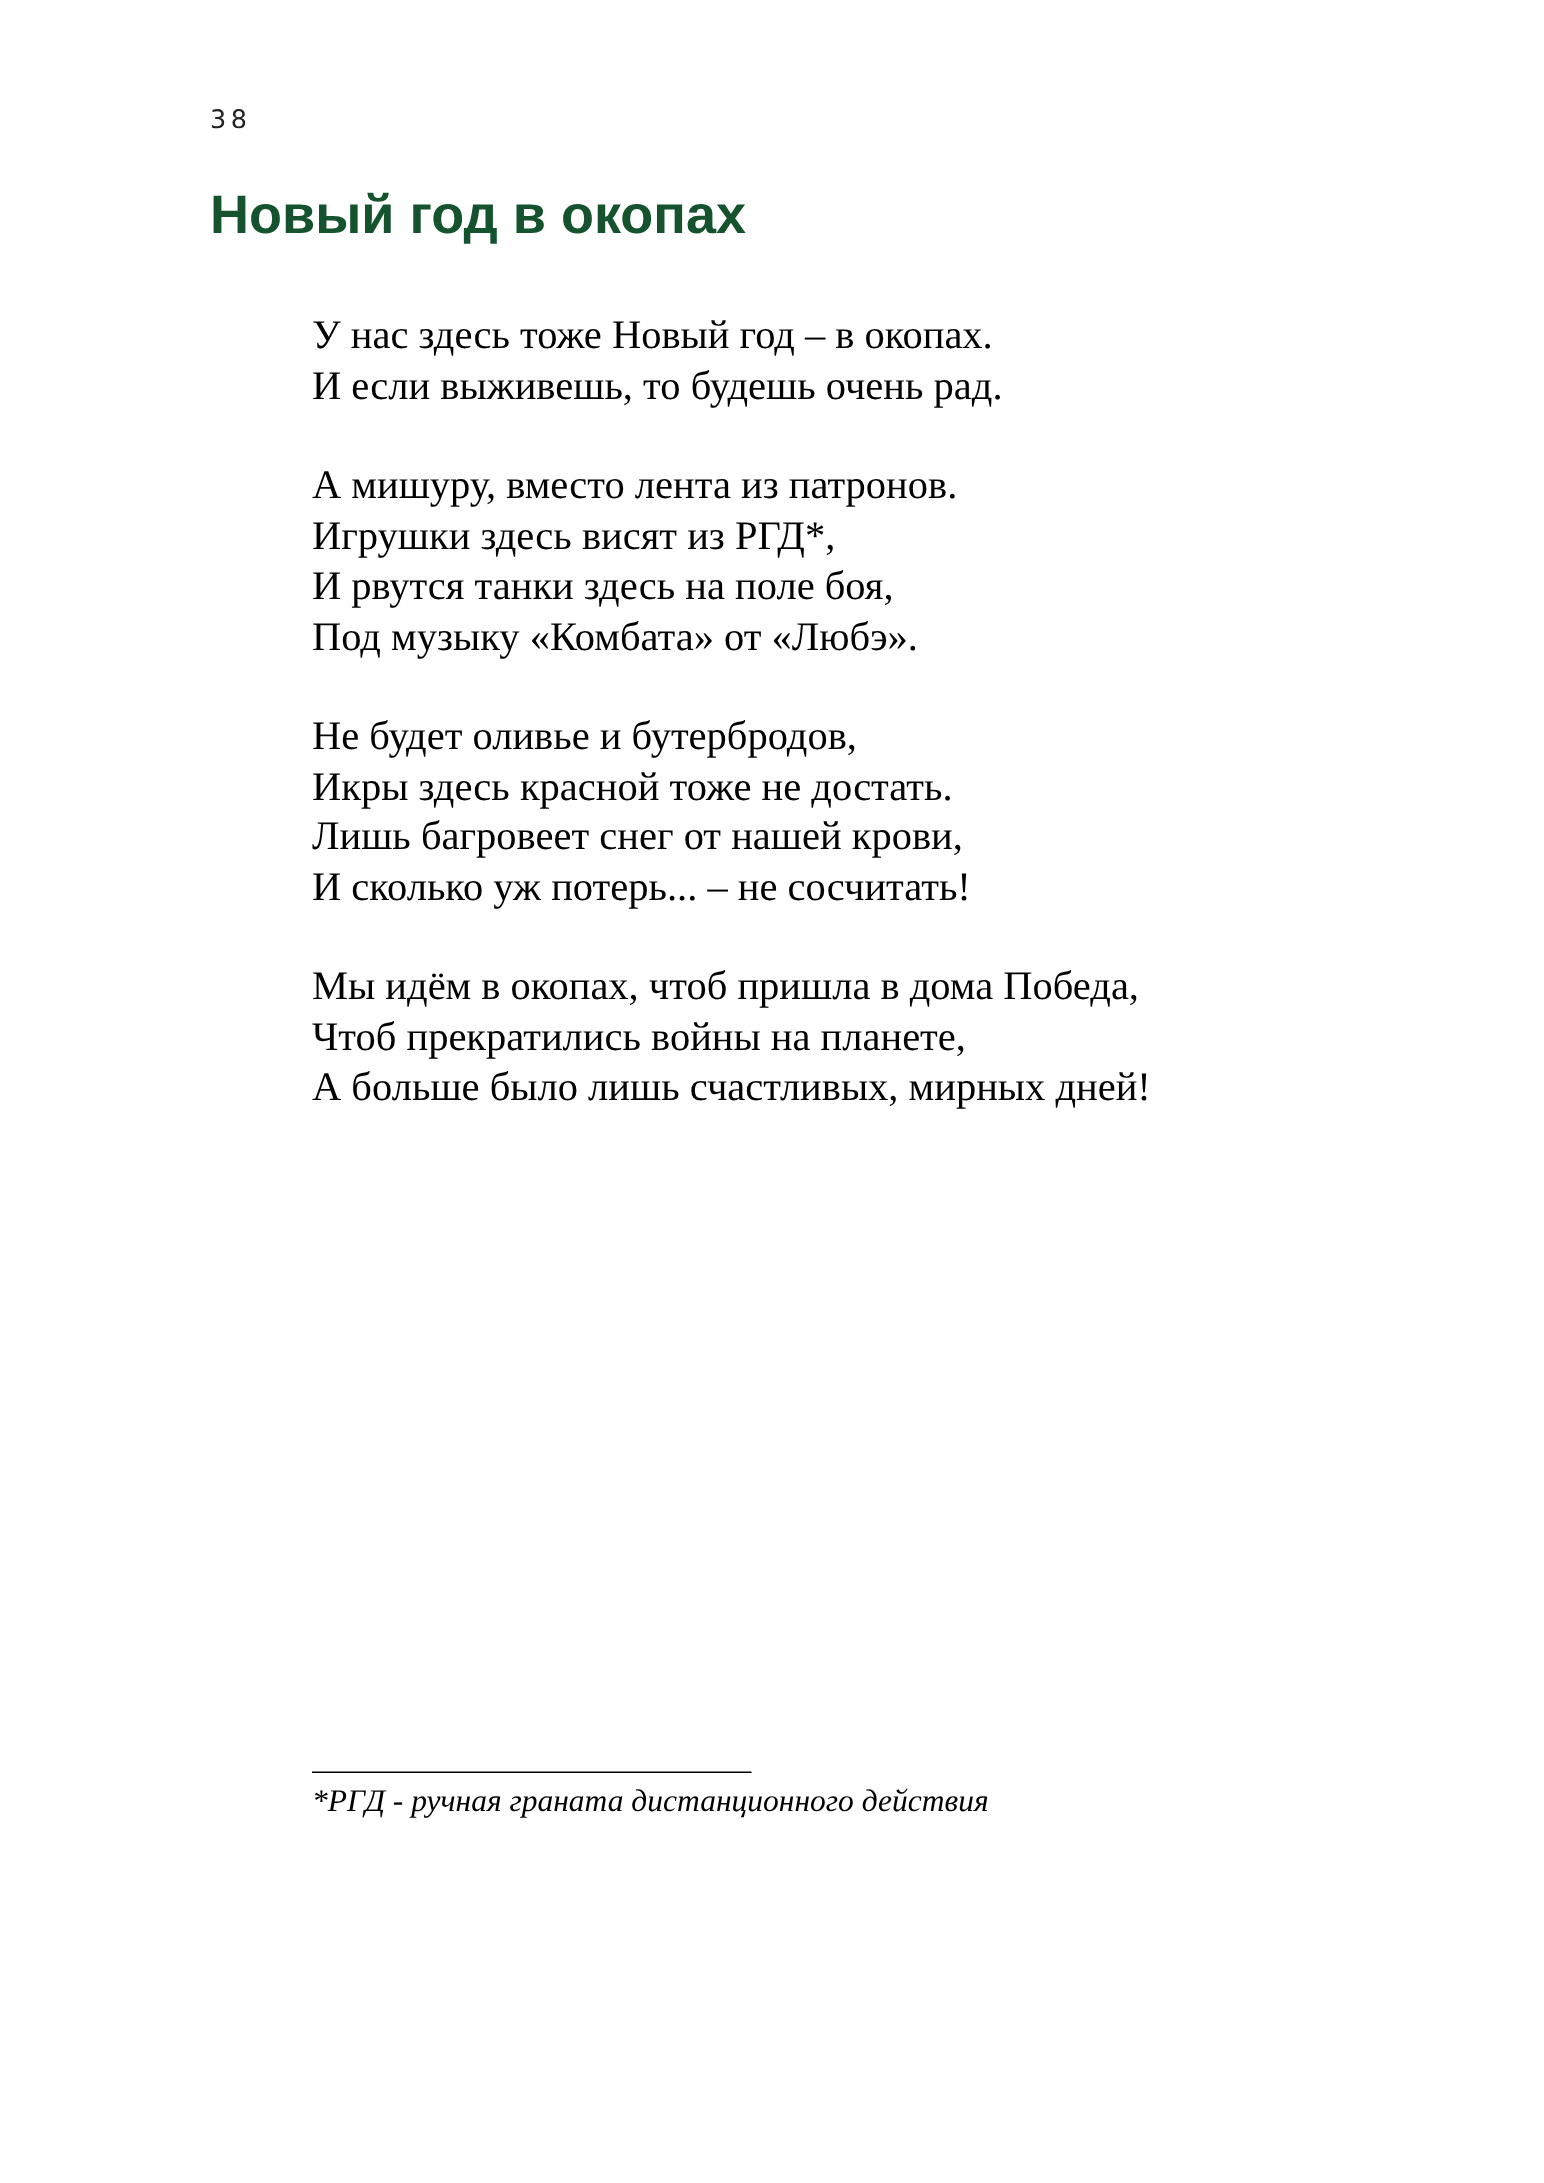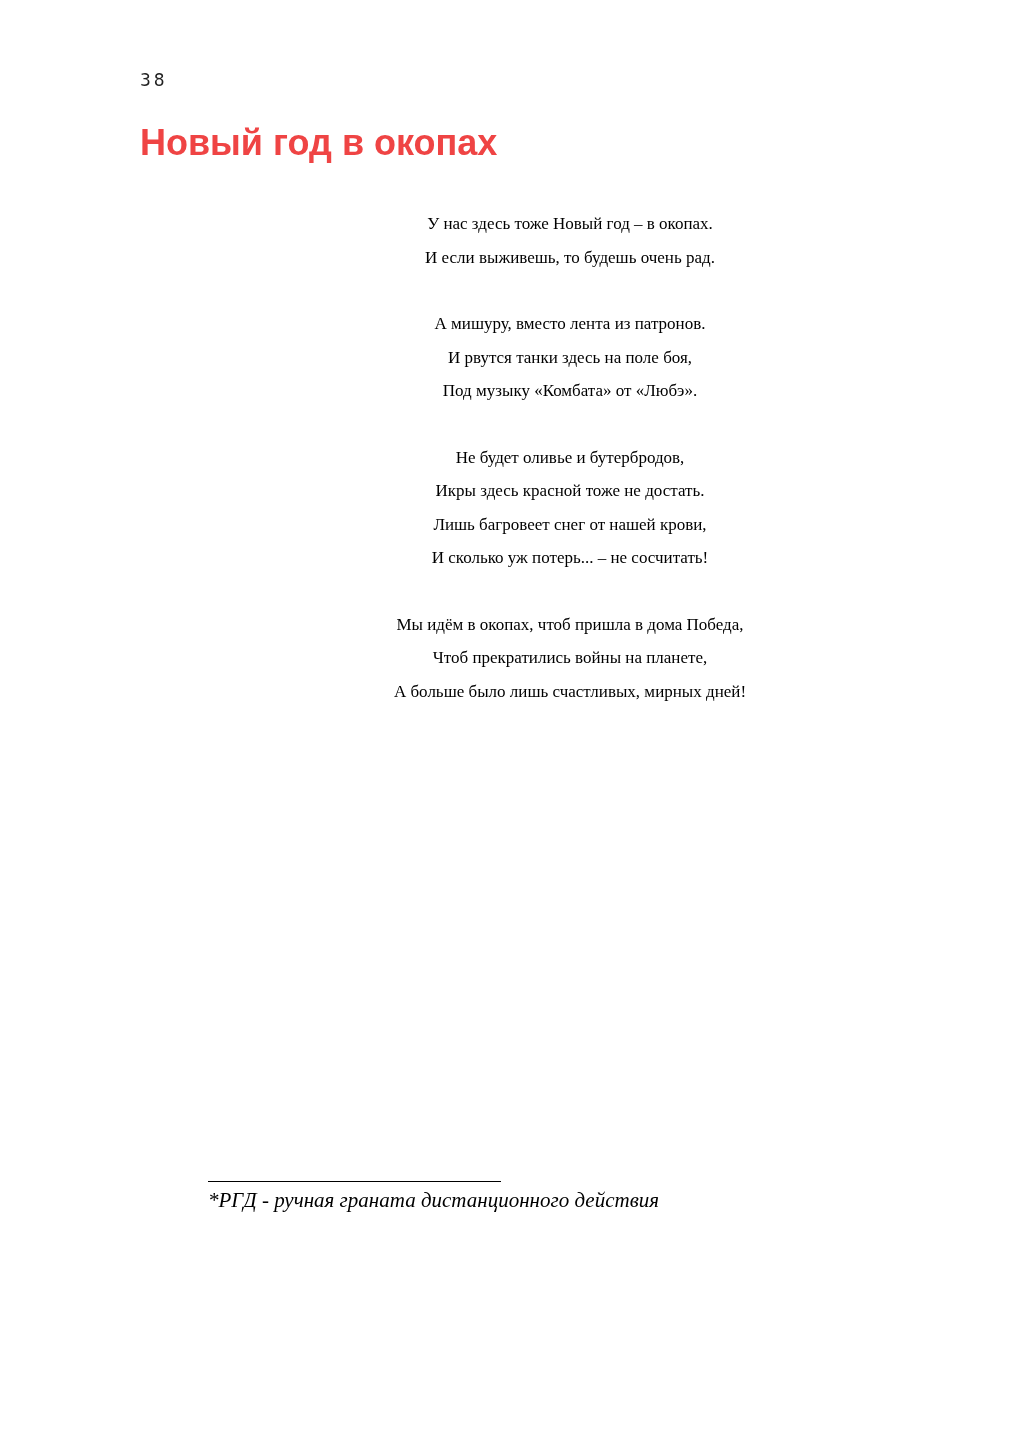--- a/index.html
+++ b/index.html
@@ -25,30 +25,29 @@
     }
     .page-title {
       position: absolute;
       left: 140px;
       top: 120px;
       margin: 0;
       font-family: "Liberation Sans", sans-serif;
       font-weight: bold;
       font-size: 36px;
       line-height: 46px;
-      color: #ef4444;
+      color: #14532d;
     }
     .poem {
       position: absolute;
-      left: 220px;
+      left: 208px;
       top: 207px;
       width: 700px;
       font-family: "Liberation Serif", serif;
-      font-size: 17px;
-      text-align: center;
+      font-size: 27px;
     }
     .stanza {
       margin: 0 0 33px 0;
     }
     .line {
       display: block;
       line-height: 33.5px;
       white-space: nowrap;
     }
     .footnote-rule {
@@ -77,20 +76,21 @@
 
 <h1 class="page-title">Новый год в окопах</h1>
 
 <div class="poem">
   <div class="stanza">
     <span class="line">У нас здесь тоже Новый год – в окопах.</span>
     <span class="line">И если выживешь, то будешь очень рад.</span>
   </div>
   <div class="stanza">
     <span class="line">А мишуру, вместо лента из патронов.</span>
+    <span class="line">Игрушки здесь висят из РГД*,</span>
     <span class="line">И рвутся танки здесь на поле боя,</span>
     <span class="line">Под музыку «Комбата» от «Любэ».</span>
   </div>
   <div class="stanza">
     <span class="line">Не будет оливье и бутербродов,</span>
     <span class="line">Икры здесь красной тоже не достать.</span>
     <span class="line">Лишь багровеет снег от нашей крови,</span>
     <span class="line">И сколько уж потерь... – не сосчитать!</span>
   </div>
   <div class="stanza">

